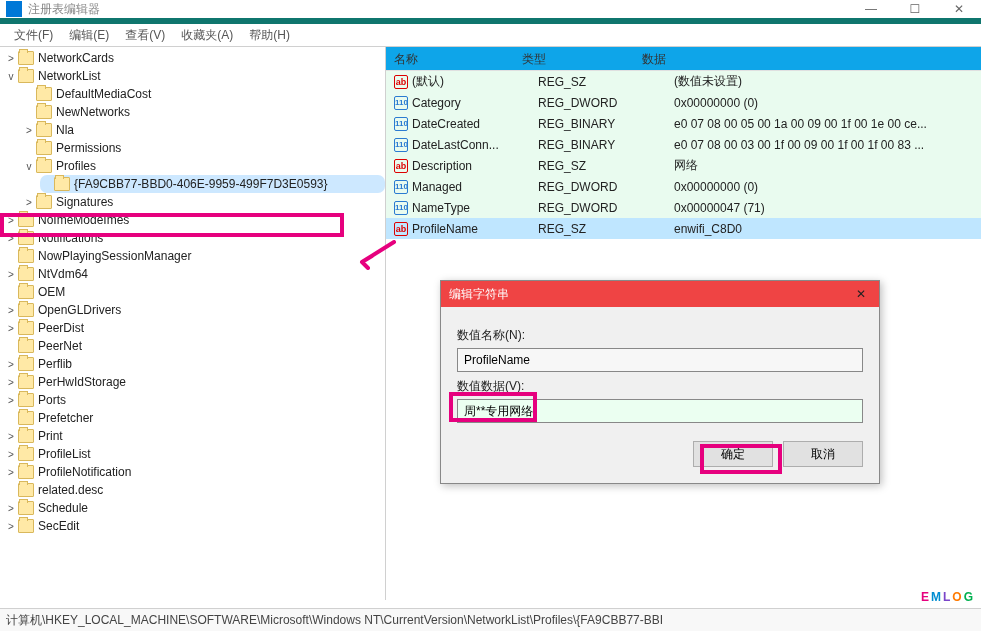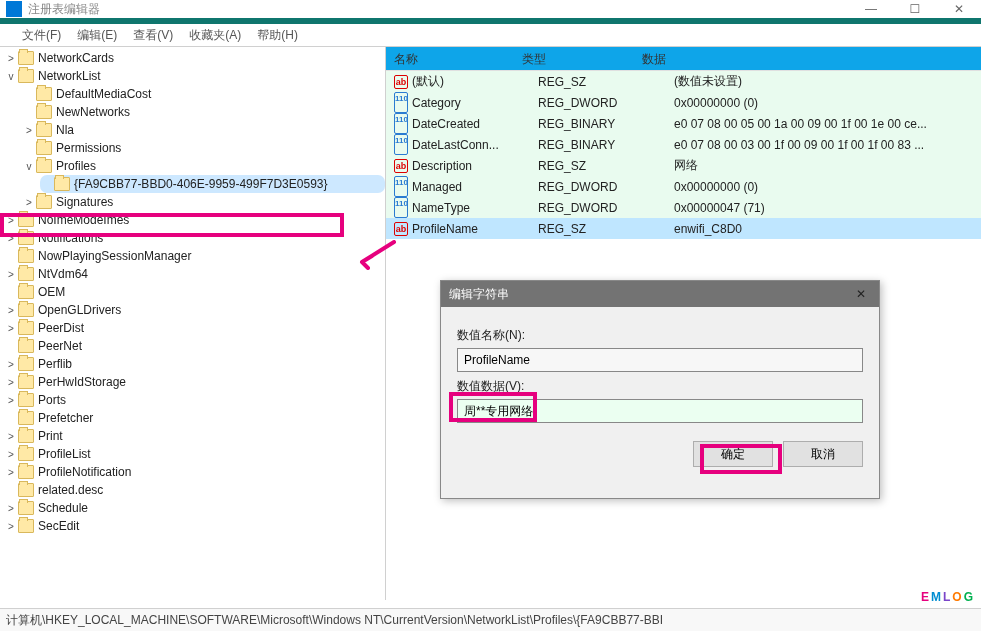--- a/index.html
+++ b/index.html
@@ -5,21 +5,21 @@
 * { box-sizing: border-box; margin: 0; padding: 0; font-family: "Microsoft YaHei", "Segoe UI", sans-serif; font-size: 12px; }
 body { width: 981px; height: 631px; background: #fff; overflow: hidden; position: relative; }
 
 
 .titlebar { height: 24px; display: flex; align-items: center; background: #fff; border-bottom: 6px solid #0f766e; }
 .titlebar .appicon { width: 16px; height: 16px; margin: 0 6px; background: #0078d7; display: inline-block; }
 .titlebar .title { flex: 1; color: #888; }
 .titlebar .wbtn { width: 44px; height: 24px; text-align: center; line-height: 24px; color: #666; }
 
 
-.menubar { height: 22px; display: flex; align-items: center; padding-left: 14px; color: #555; }
+.menubar { height: 22px; display: flex; align-items: center; padding-left: 6px; color: #555; }
 .menubar .mitem { padding: 2px 8px; cursor: default; }
 
 
 .main { display: flex; height: 554px; border-top: 1px solid #d0d0d0; }
 .treepane { width: 386px; overflow: auto; border-right: 1px solid #d0d0d0; padding: 2px 0; }
 .listpane { flex: 1; overflow: hidden; position: relative; background: #fff; }
 
 
 .tree ul { list-style: none; padding-left: 18px; }
 .tree .row { display: flex; align-items: center; height: 18px; white-space: nowrap; cursor: default; padding-right: 6px; }
@@ -36,36 +36,36 @@
 .col-type { width: 120px; }
 .col-data { flex: 1; }
 
 
 .listbody { background: #e9fbef; }
 .lrow { display: flex; height: 21px; align-items: center; gap: 16px; }
 .lrow .cell { padding: 0 8px; white-space: nowrap; overflow: hidden; color: #222; }
 .lrow .cell.col-name { display: flex; align-items: center; gap: 4px; }
 .lrow.sel { background: #bfe6ff; }
 .lrow .icon-sz { width:14px; height:14px; border:1px solid #d00; color:#d00; font-size:9px; font-weight:bold; text-align:center; line-height:12px; border-radius:2px; }
-.lrow .icon-bin { width:14px; height:21px; border:1px solid #2a7bd1; color:#2a7bd1; font-size:8px; font-weight:bold; text-align:center; line-height:12px; border-radius:2px; }
+.lrow .icon-bin { width:14px; height:14px; border:1px solid #2a7bd1; color:#2a7bd1; font-size:8px; font-weight:bold; text-align:center; line-height:12px; border-radius:2px; }
 
 
 .hlbox { position: absolute; border: 4px solid #e6007e; pointer-events: none; }
 .hl-row { left: 0; top: 213px; width: 344px; height: 24px; }
 
 
 .arrow { position: absolute; left: 356px; top: 240px; width: 40px; height: 30px; pointer-events: none; }
 .arrow svg { width: 100%; height: 100%; }
 
 
 .dialog { position: absolute; left: 440px; top: 280px; width: 440px; background: #f0f0f0; border: 1px solid #888; box-shadow: 2px 2px 8px rgba(0,0,0,0.25); }
-.dialog .dlgtitle { height: 26px; background: #737373; color: #fff; display: flex; align-items: center; padding: 0 8px; }
+.dialog .dlgtitle { height: 26px; background: #ef4444; color: #fff; display: flex; align-items: center; padding: 0 8px; }
 .dialog .dlgtitle .dttext { flex:1; }
 .dialog .dlgclose { width: 20px; text-align: center; cursor: default; color:#222; }
-.dialog .dlgbody { padding: 14px 16px 31px; }
+.dialog .dlgbody { padding: 14px 16px 16px; }
 .dialog .fld-label { color: #222; margin: 6px 0 4px; }
 .dialog input[type=text] { width: 100%; height: 24px; border: 1px solid #888; padding: 2px 6px; background: #fff; font-size: 12px; }
 .dialog input[readonly] { background: #f7f7f7; }
 .dialog input.val { background: #ebfff1; }
 .dialog .btnrow { display: flex; justify-content: flex-end; gap: 10px; margin-top: 18px; }
 .dialog button { width: 80px; height: 26px; background: #e1e1e1; border: 1px solid #adadad; cursor: default; }
 
 
 .hl-val { left: 449px; top: 392px; width: 88px; height: 30px; }
 .hl-ok  { left: 700px; top: 444px; width: 82px; height: 30px; }

